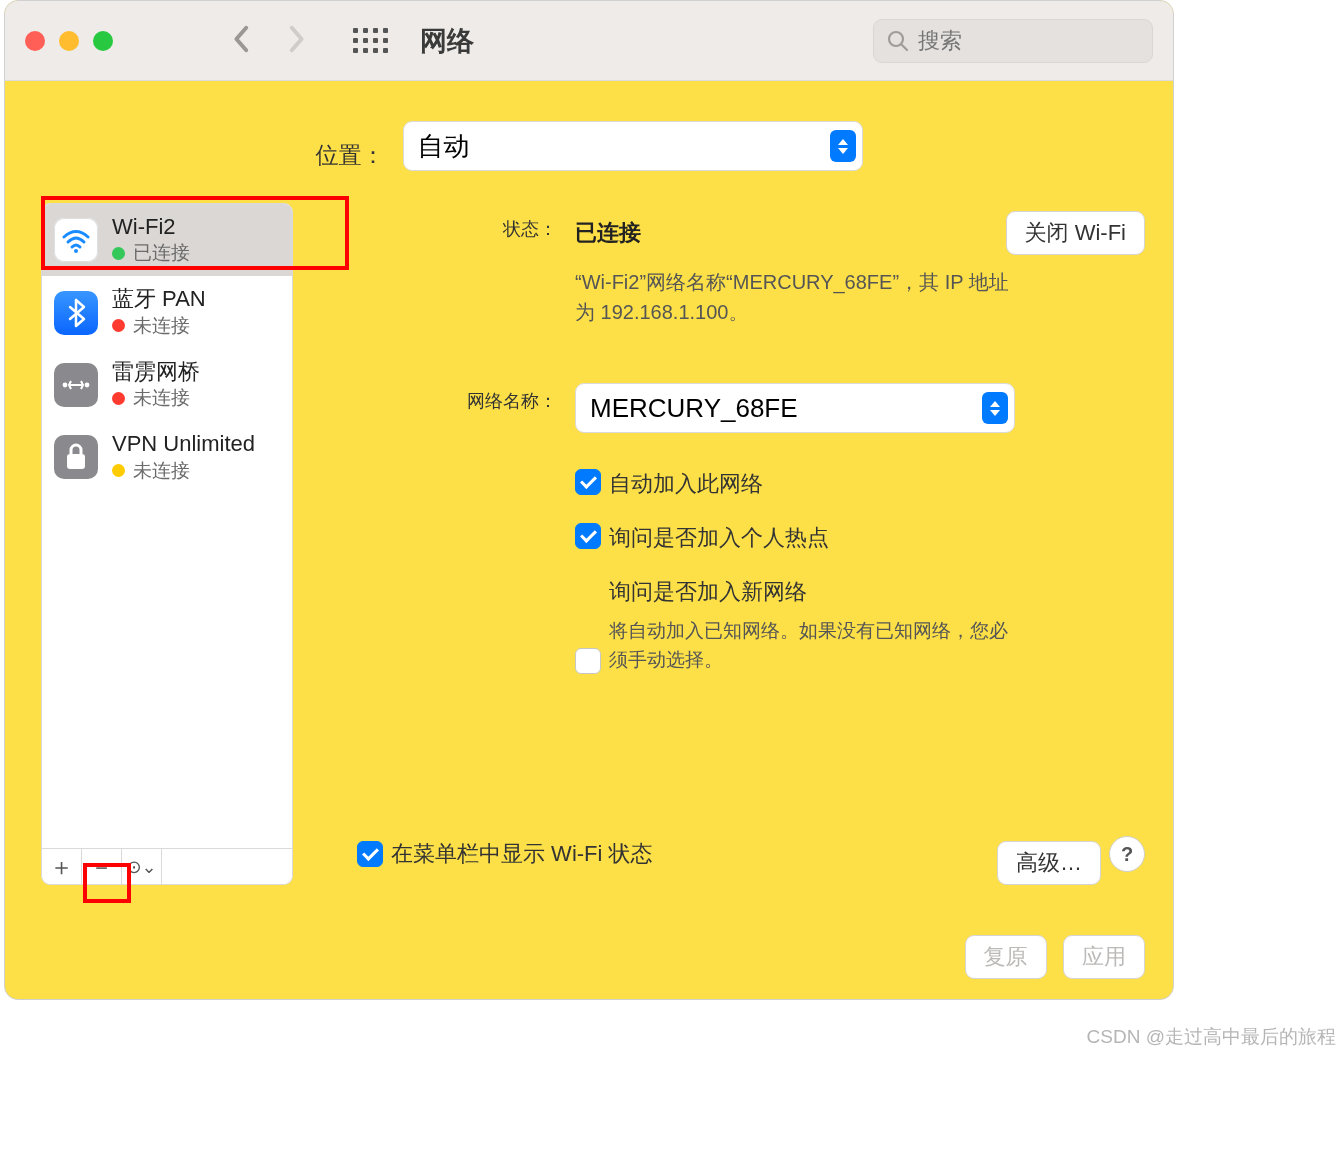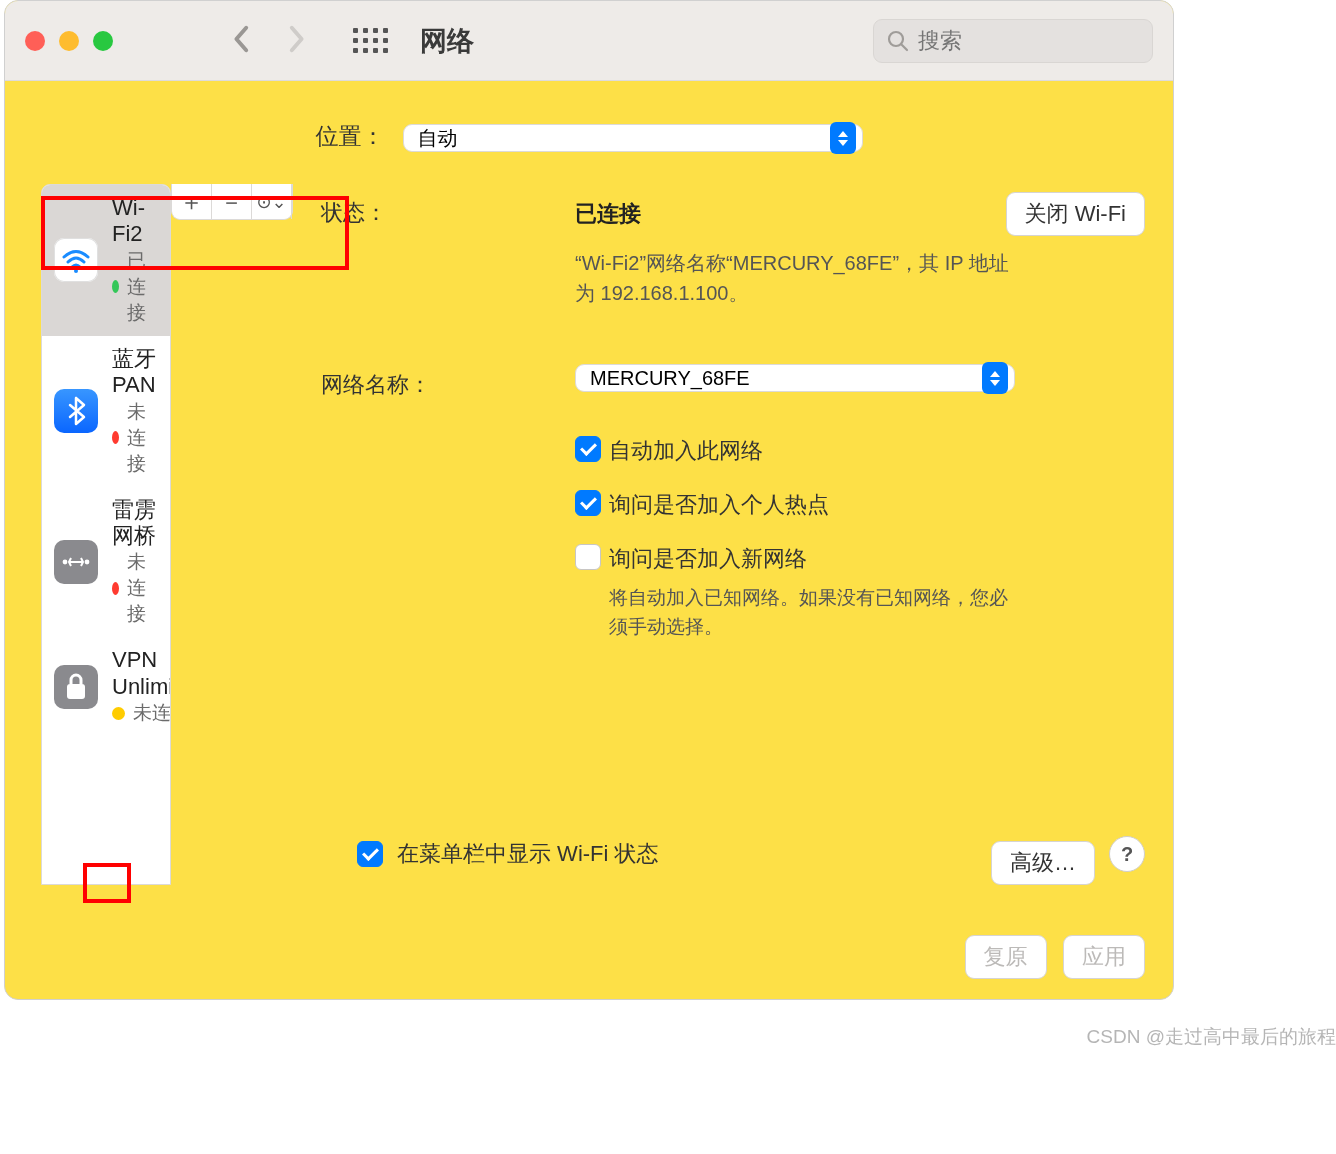--- a/index.html
+++ b/index.html
@@ -12,28 +12,28 @@
 .nav-arrows { display: flex; gap: 32px; margin-left: 118px; }
 .nav-arrows svg { width: 22px; height: 28px; }
 .grid-icon { margin-left: 46px; display: grid; grid-template-columns: repeat(4, 5px); gap: 5px; }
 .grid-icon div { width: 5px; height: 5px; background: #555; border-radius: 1px; }
 .title { font-size: 27px; font-weight: 600; color: #3a3a3a; margin-left: 32px; }
 .search-box { margin-left: auto; width: 280px; height: 44px; background: #e4e1df; border: 1px solid #d9d6d3; border-radius: 9px; display: flex; align-items: center; padding: 0 12px; }
 .search-box svg { flex-shrink: 0; }
 .search-box input { border: none; background: transparent; font-size: 22px; color: #9f9c99; margin-left: 8px; width: 100%; outline: none; }
 .location-row { display: flex; align-items: flex-end; justify-content: center; gap: 18px; padding: 40px 0 32px 0;}
 .location-label { font-size: 23px; color: #333; }
-.select { background: #fff; border: 1px solid #dcdad8; border-radius: 9px; height: 28px; display: flex; align-items: center; padding: 0 6px 0 14px; font-size: 20px; position: relative; }
+.select { background: #fff; border: 1px solid #dcdad8; border-radius: 9px; height: 50px; display: flex; align-items: center; padding: 0 6px 0 14px; font-size: 26px; position: relative; }
 .sel-location { width: 460px; }
 .sel-arrows { width: 26px; height: 32px; background: #007aff; border-radius: 6px; display: flex; flex-direction: column; align-items: center; justify-content: center; margin-left: auto; gap: 3px;}
 .sel-arrows::before, .sel-arrows::after { content: ""; width: 0; height: 0; border-left: 5px solid transparent; border-right: 5px solid transparent; }
 .sel-arrows::before { border-bottom: 6px solid white; }
 .sel-arrows::after { border-top: 6px solid white; }
 .content { flex: 1; display: flex; padding: 0 28px 28px 36px; gap: 28px; }
-.sidebar { width: 252px; display: flex; flex-direction: row; }
+.sidebar { width: 252px; display: flex; flex-direction: column; }
 .sb-list { flex: 1; background: #fff; border: 1px solid #dcdad8; border-radius: 9px 9px 0 0; overflow: hidden;}
 .sb-item { display: flex; align-items: center; padding: 10px 12px; gap: 14px; }
 .sb-item.selected { background: #dad7d5; }
 .sb-icon { width: 44px; height: 44px; border-radius: 10px; display: flex; align-items: center; justify-content: center; flex-shrink: 0; }
 .ic-wifi { background: #fff; box-shadow: inset 0 0 0 1px #e0e0e0; }
 .ic-bt { background: linear-gradient(#3896ff,#0a66ff); }
 .ic-tb { background: #8a8a8e; }
 .ic-vpn { background: #8a8a8e; }
 .sb-text { display: flex; flex-direction: column; }
 .sb-name { font-size: 22px; color: #222; line-height: 1.2; }
@@ -41,34 +41,34 @@
 .dot { width: 13px; height: 13px; border-radius: 50%; }
 .dot.green { background: #34c759; } .dot.red { background: #ff3b30; } .dot.yellow { background: #ffcc00; }
 .sb-footer { height: 36px; background: #fff; border: 1px solid #dcdad8; border-top: none; border-radius: 0 0 9px 9px; display: flex; }
 .sb-fbtn { width: 40px; display: flex; align-items: center; justify-content: center; font-size: 24px; color: #555; border-right: 1px solid #dcdad8;}
 .sb-fbtn.options { font-size: 18px; }
 .highlight-red { position: absolute; border: 4px solid #ff0000; pointer-events: none; }
 .hl1 { left: 36px; top: 195px; width: 308px; height: 74px; }
 .hl2 { left: 78px; top: 862px; width: 48px; height: 40px; }
 .detail { flex: 1; display: flex; flex-direction: column; }
 .row { display: flex; padding: 8px 0; }
-.lbl { width: 254px; text-align: left; font-size: 22px; color: #333; padding-right: 18px; padding-top: 6px;}
+.lbl { width: 254px; text-align: right; font-size: 18px; color: #333; padding-right: 18px; padding-top: 6px;}
 .val { flex: 1; }
 .status-val { font-size: 22px; font-weight: 600; color: #222; }
 .btn { background: #fff; border: 1px solid #d6d4d2; border-radius: 9px; padding: 6px 18px; font-size: 22px; color: #333; cursor: pointer;}
 .btn.disabled { color: #bcbab8; }
 .status-desc { font-size: 20px; color: #555; margin-top: 12px; max-width: 440px; line-height: 1.5;}
 .sel-network { width: 440px; }
 .chk-row { display: flex; align-items: flex-start; gap: 8px; margin-bottom: 24px; }
 .chk { width: 26px; height: 26px; border-radius: 6px; border: 1px solid #c8c6c4; background: #fff; display: flex; align-items: center; justify-content: center; flex-shrink: 0;}
 .chk.checked { background: #007aff; border-color: #007aff; }
 .chk.checked::after { content: ""; width: 6px; height: 12px; border: solid white; border-width: 0 3px 3px 0; transform: rotate(45deg); margin-bottom: 3px;}
 .chk-label { font-size: 22px; color: #333; }
 .hint { font-size: 19px; color: #555; margin-top: 10px; max-width: 400px; line-height: 1.5;}
-.bottom-row { display: flex; align-items: center; margin-top: auto; padding-left: 36px; gap: 14px;}
+.bottom-row { display: flex; align-items: center; margin-top: auto; padding-left: 36px; gap: 8px;}
 .help-btn { width: 36px; height: 36px; border-radius: 50%; background: #fff; border: 1px solid #d0ceca; display: flex; align-items: center; justify-content: center; font-size: 20px; font-weight: 600; color: #555;}
 .footer-btns { text-align: right; padding: 22px 28px 20px 0;}
 .watermark { position: absolute; right: 0; bottom: 104px; font-size: 19px; color: rgba(120,120,120,0.55);}
 </style>
 </head>
 <body>
 
 <div class="window">
   <div class="titlebar">
     <div class="traffic">
@@ -215,21 +215,21 @@
         <div class="lbl"></div>
         <div class="val">
           <div class="chk-row">
             <div class="chk checked"></div>
             <span class="chk-label">自动加入此网络</span>
           </div>
           <div class="chk-row">
             <div class="chk checked"></div>
             <span class="chk-label">询问是否加入个人热点</span>
           </div>
-          <div class="chk-row" style="margin-bottom:8px;">
+          <div class="chk-row" style="margin-bottom:8px;align-items:flex-end;">
             <div class="chk"></div>
             <div>
               <span class="chk-label">询问是否加入新网络</span>
               <div class="hint">将自动加入已知网络。如果没有已知网络，您必须手动选择。</div>
             </div>
           </div>
         </div>
       </div>
 
       <div class="bottom-row">

